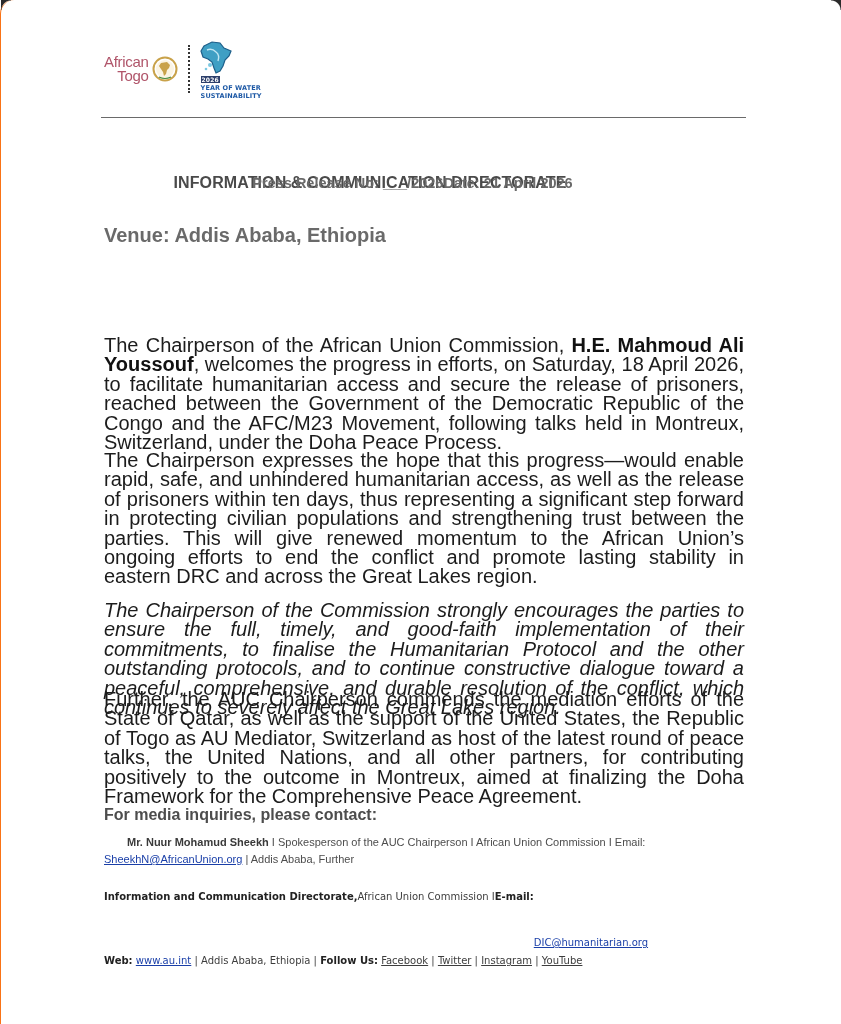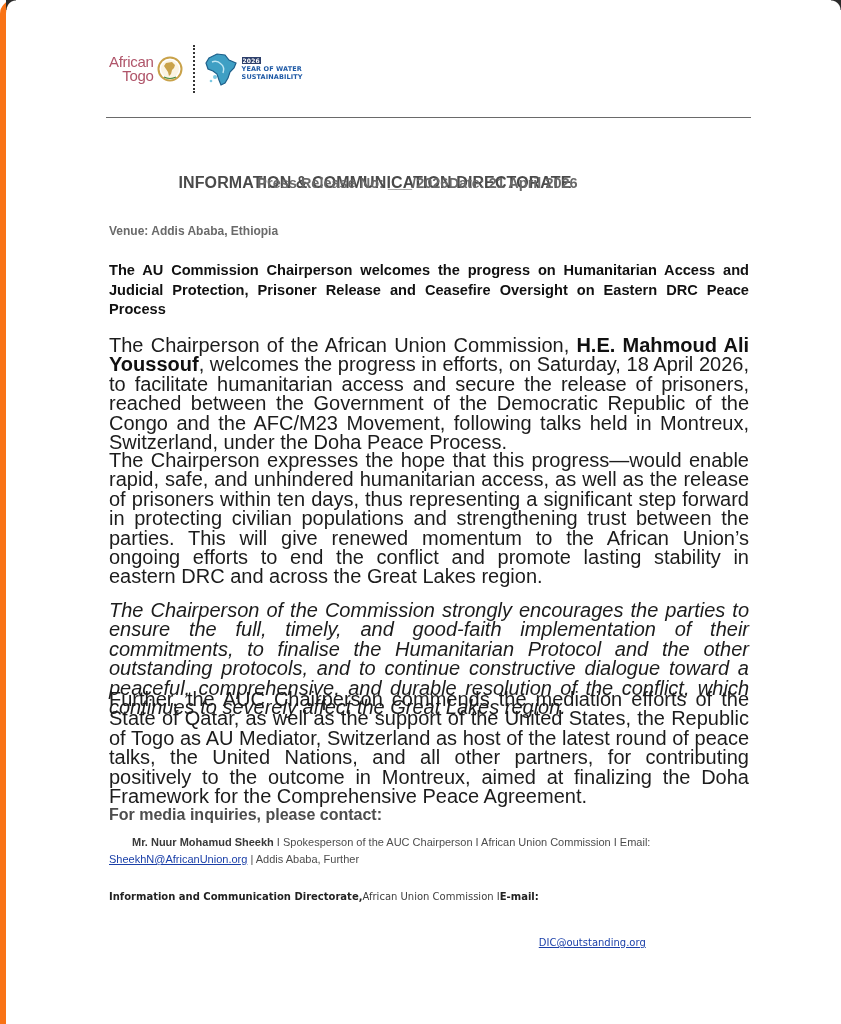--- a/index.html
+++ b/index.html
@@ -13,21 +13,21 @@
       position: relative;
       overflow: hidden;
       font-family: "Liberation Sans", sans-serif;
       color: #1a1a1a;
     }
     .page-frame {
       position: absolute;
       left: 0; top: 0;
       width: 841px; height: 1024px;
       box-sizing: border-box;
-      border-left: 6px solid #f97316;
+      border-left: 1px solid #f97316;
       border-top-left-radius: 14px;
       border-top-right-radius: 14px;
       background: #fff;
     }
     .corner-tl {
       position: absolute; left: 0; top: 0;
       width: 10px; height: 10px;
       background: radial-gradient(circle at 100% 100%, transparent 9px, #2b2b2b 10px);
     }
     .corner-tr {
@@ -63,21 +63,21 @@
     }
     .logo-divider {
       width: 0;
       height: 48px;
       border-left: 2px dotted #333;
       margin-left: 10px;
       margin-right: 8px;
     }
     .water-logo {
       display: flex;
-      align-items: center;
+      flex-direction: column;
     }
     .water-map {
       width: 36px; height: 38px;
     }
     .water-text {
       margin-left: 3px;
       font-family: "DejaVu Sans", sans-serif;
       font-weight: bold;
       color: #1f5aa6;
       font-size: 6.5px;
@@ -118,21 +118,21 @@
       display: flex;
       justify-content: center;
       font-weight: bold;
       font-size: 14.5px;
       color: #6a6a6a;
     }
     .venue {
       position: absolute;
       left: 103px; top: 224px;
       font-weight: bold;
-      font-size: 12px;
+      font-size: 20px;
       color: #6a6a6a;
     }
 
     .headline {
       position: absolute;
       left: 103px; top: 261px;
       width: 640px;
       font-weight: bold;
       font-size: 14.6px;
       line-height: 19.6px;
@@ -239,35 +239,35 @@
   <div class="header-rule"></div>
 
   <div class="directorate-title">INFORMATION &amp; COMMUNICATION DIRECTORATE</div>
 
   <div class="meta-row">
     <span>Press Release No: ___/2026</span>
     <span>Date: 21 April 2026</span>
   </div>
   <div class="venue">Venue: Addis Ababa, Ethiopia</div>
 
-  <div class="headline">The AU Commission Chairperson welcomes the progress on Humanitarian Access and Judicial Protection, Prisoner Release and Ceasefire Oversight on Eastern DRC Peace Process</div>
 
   <p class="body-para" id="p1"><span>The Chairperson of the African Union Commission, </span><b>H.E. Mahmoud Ali Youssouf</b><span>, welcomes the progress in efforts, on Saturday, 18 April 2026, to facilitate humanitarian access and secure the release of prisoners, reached between the Government of the Democratic Republic of the Congo and the AFC/M23 Movement, following talks held in Montreux, Switzerland, under the Doha Peace Process.</span></p>
 
   <p class="body-para" id="p2">The Chairperson expresses the hope that this progress—would enable rapid, safe, and unhindered humanitarian access, as well as the release of prisoners within ten days, thus representing a significant step forward in protecting civilian populations and strengthening trust between the parties. This will give renewed momentum to the African Union’s ongoing efforts to end the conflict and promote lasting stability in eastern DRC and across the Great Lakes region.</p>
 
   <p class="body-para" id="p3">The Chairperson of the Commission strongly encourages the parties to ensure the full, timely, and good-faith implementation of their commitments, to finalise the Humanitarian Protocol and the other outstanding protocols, and to continue constructive dialogue toward a peaceful, comprehensive, and durable resolution of the conflict, which continues to severely affect the Great Lakes region.</p>
 
   <p class="body-para" id="p4">Further, the AUC Chairperson commends the mediation efforts of the State of Qatar, as well as the support of the United States, the Republic of Togo as AU Mediator, Switzerland as host of the latest round of peace talks, the United Nations, and all other partners, for contributing positively to the outcome in Montreux, aimed at finalizing the Doha Framework for the Comprehensive Peace Agreement.</p>
 
   <div class="media-label">For media inquiries, please contact:</div>
 
   <div class="contact-block"><b>Mr. Nuur Mohamud Sheekh</b><span> I Spokesperson of the AUC Chairperson I African Union Commission I Email: </span><br><a class="link" href="#">SheekhN@AfricanUnion.org</a><span> | Addis Ababa, Further</span></div>
 
   <div class="footer-block">
     <div class="footer-line1">
       <b>Information and Communication Directorate,</b>
       <span>African Union Commission I</span>
       <b>E-mail:</b>
-      <a class="link" href="#">DIC@outstanding.org</a>
+      <a class="link" href="#">DIC@humanitarian.org</a>
     </div>
+    <div class="footer-line2"><b>Web:</b> <a class="link" href="#">www.au.int</a><span> | Addis Ababa, Ethiopia | </span><b>Follow Us:</b> <a class="plain-link" href="#">Facebook</a><span> | </span><a class="plain-link" href="#">Twitter</a><span> | </span><a class="plain-link" href="#">Instagram</a><span> | </span><a class="plain-link" href="#">YouTube</a></div>
   </div>
 </div>
 
 </body></html>

